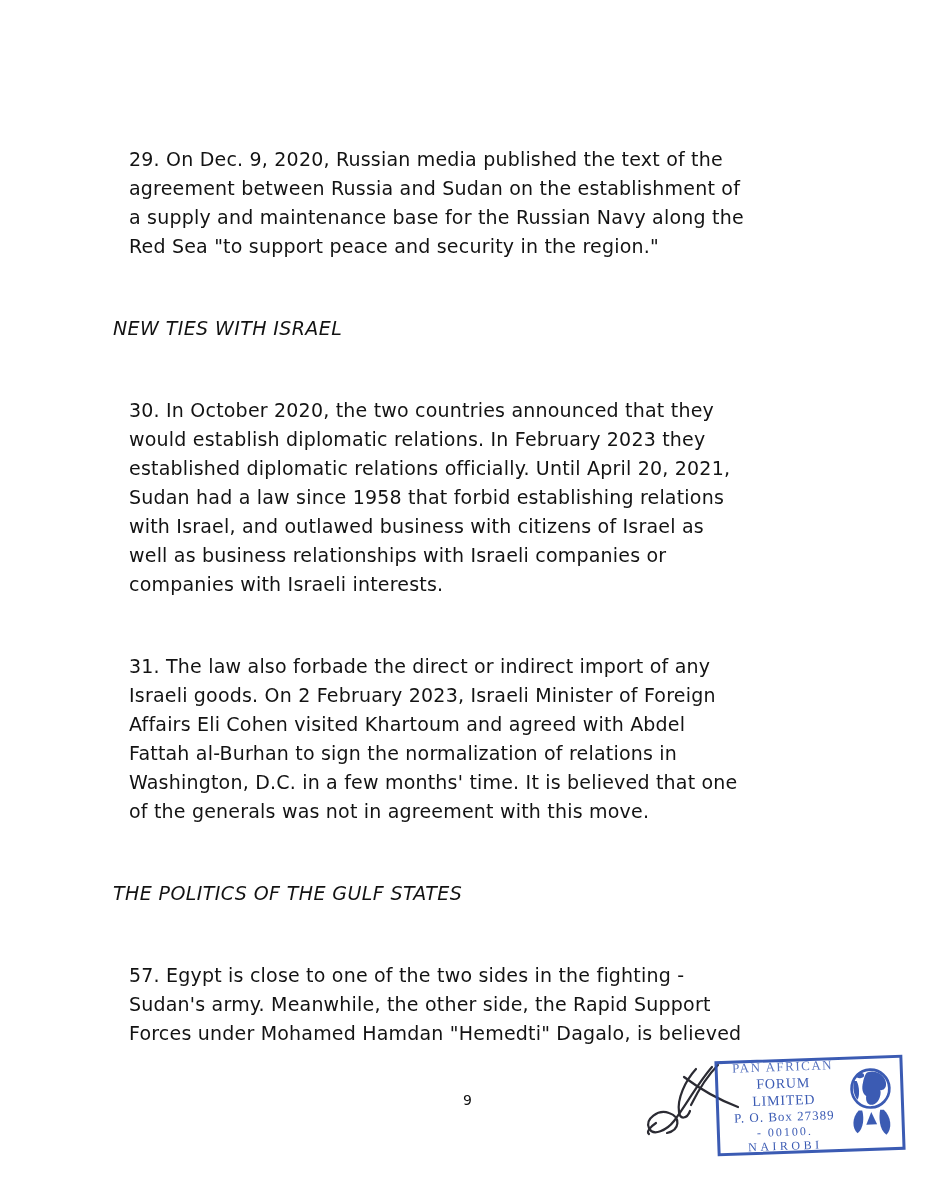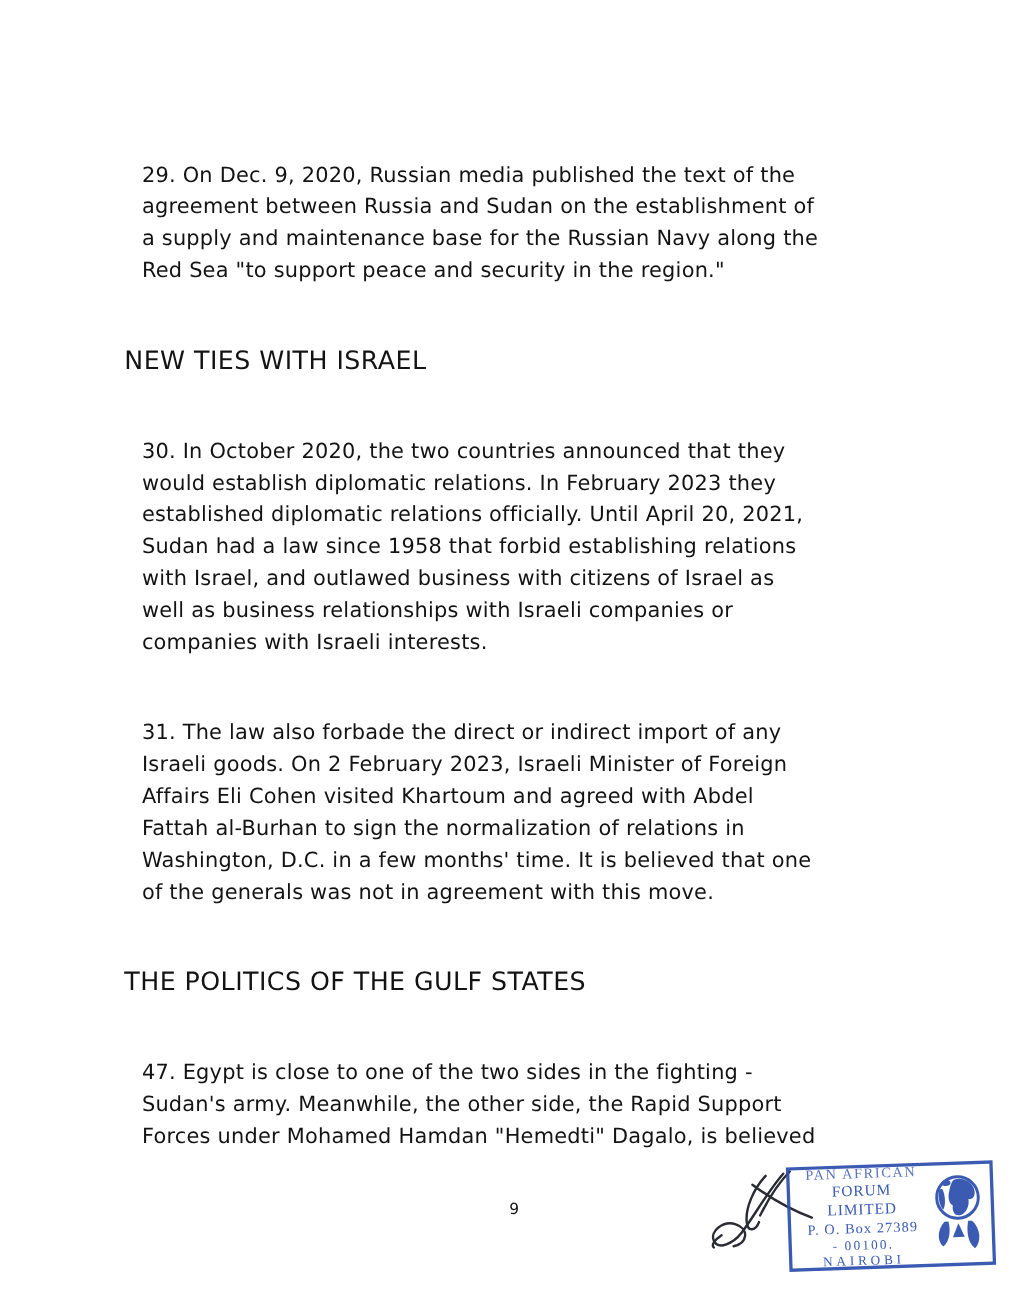--- a/index.html
+++ b/index.html
@@ -19,25 +19,26 @@
   .block {
     white-space: pre-line;
     font-size: 19px;
     line-height: 29px;
     letter-spacing: 0.2px;
     margin: 0 0 53px 16px;
     font-weight: 400;
   }
   .heading {
     white-space: pre-line;
-    font-size: 23px;
+    font-size: 19px;
     line-height: 29px;
     letter-spacing: 0.4px;
     margin: 0 0 53px 0;
     font-weight: 400;
+    font-style: italic;
   }
   .page-footer {
     position: absolute;
     left: 0; top: 1092px;
     width: 935px;
     text-align: center;
     font-size: 14px;
     color: #111;
   }
   .stamp {
@@ -88,21 +89,21 @@
 with Israel, and outlawed business with citizens of Israel as
 well as business relationships with Israeli companies or
 companies with Israeli interests.</p>
   <p class="block">31. The law also forbade the direct or indirect import of any
 Israeli goods. On 2 February 2023, Israeli Minister of Foreign
 Affairs Eli Cohen visited Khartoum and agreed with Abdel
 Fattah al-Burhan to sign the normalization of relations in
 Washington, D.C. in a few months' time. It is believed that one
 of the generals was not in agreement with this move.</p>
   <h2 class="heading">THE POLITICS OF THE GULF STATES</h2>
-  <p class="block">47. Egypt is close to one of the two sides in the fighting -
+  <p class="block">57. Egypt is close to one of the two sides in the fighting -
 Sudan's army. Meanwhile, the other side, the Rapid Support
 Forces under Mohamed Hamdan "Hemedti" Dagalo, is believed</p>
 </div>
 
 <div class="page-footer">
   <span>9</span>
 </div>
 
 <svg class="signature-svg" viewBox="0 0 120 98" fill="none">
   <g stroke="#2b2b33" stroke-width="2.2" stroke-linecap="round" fill="none">

